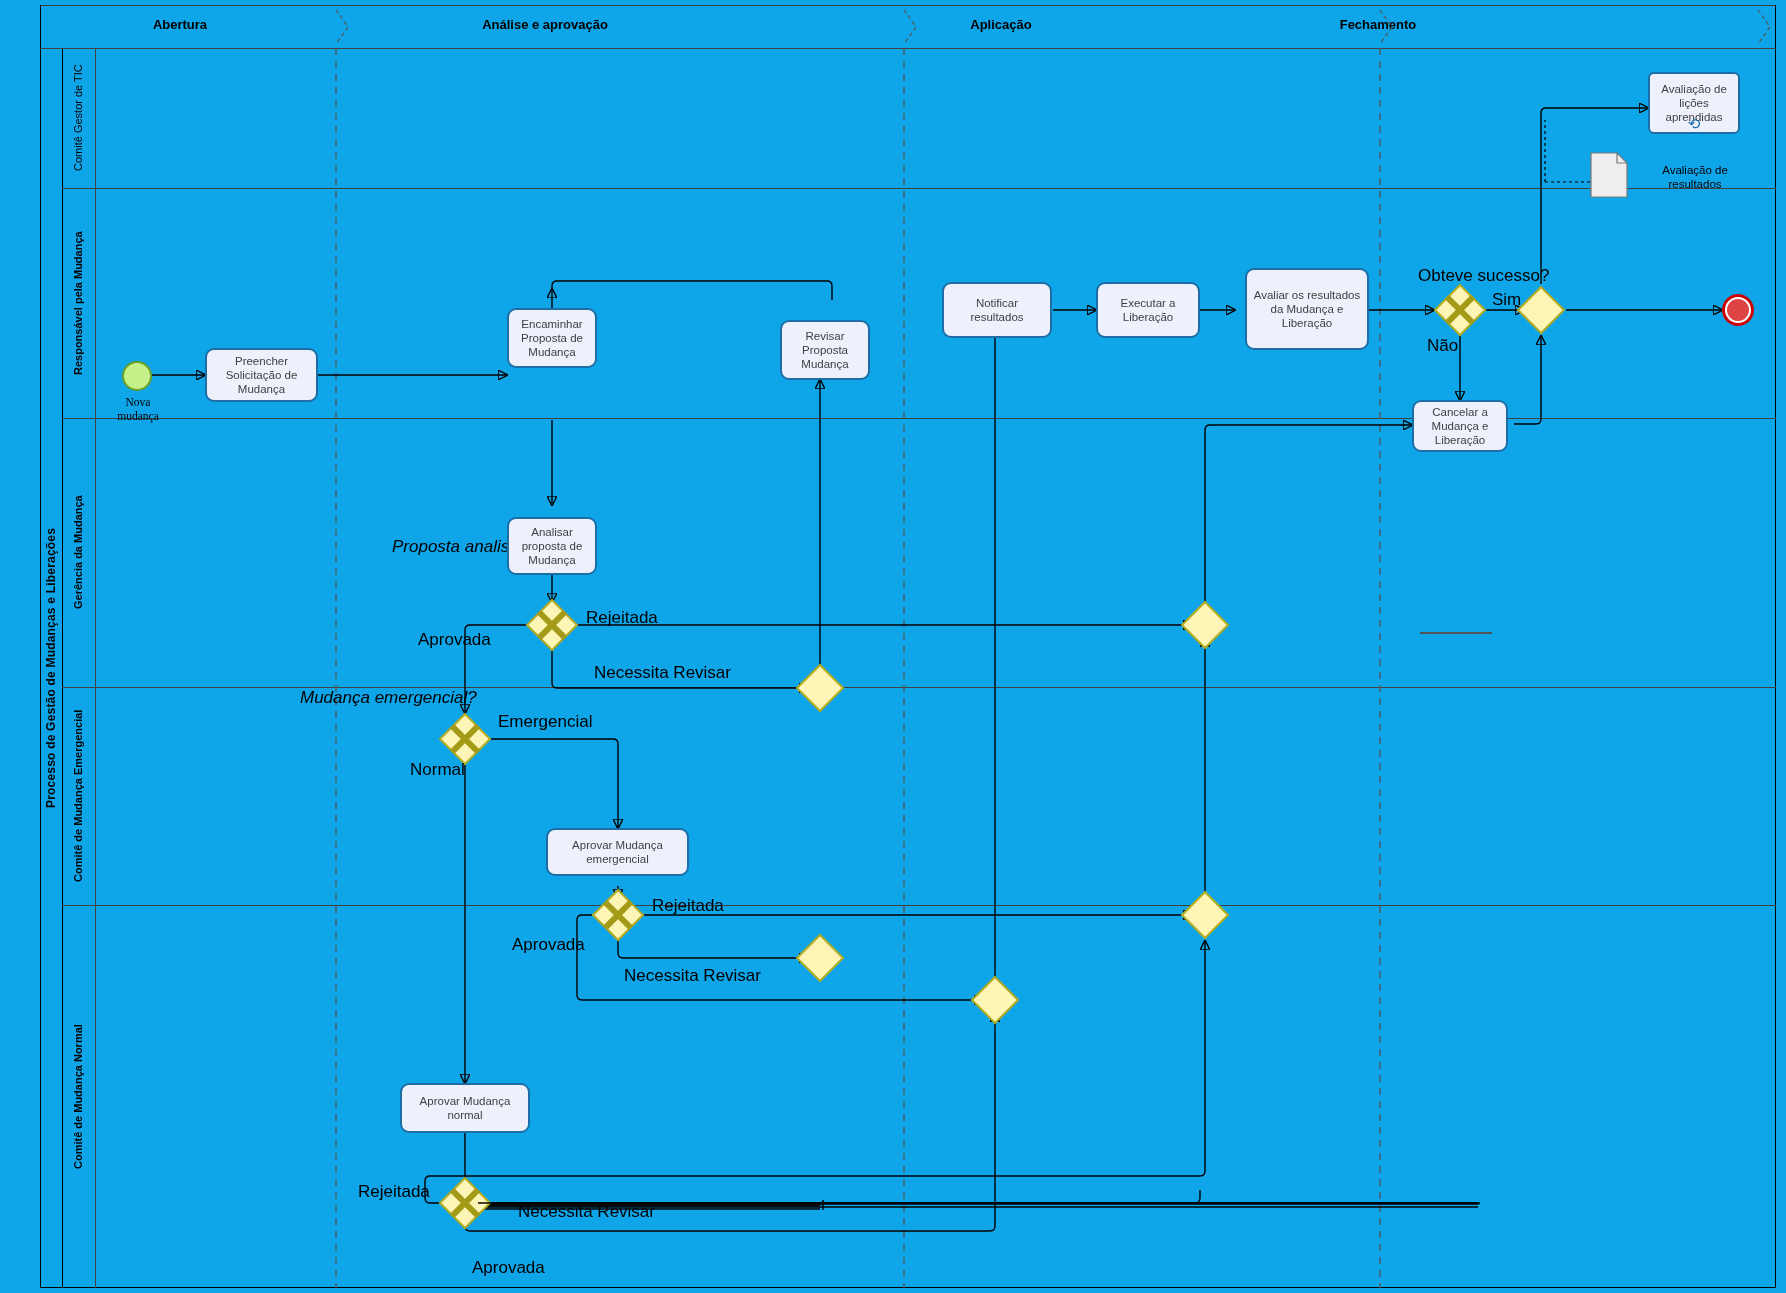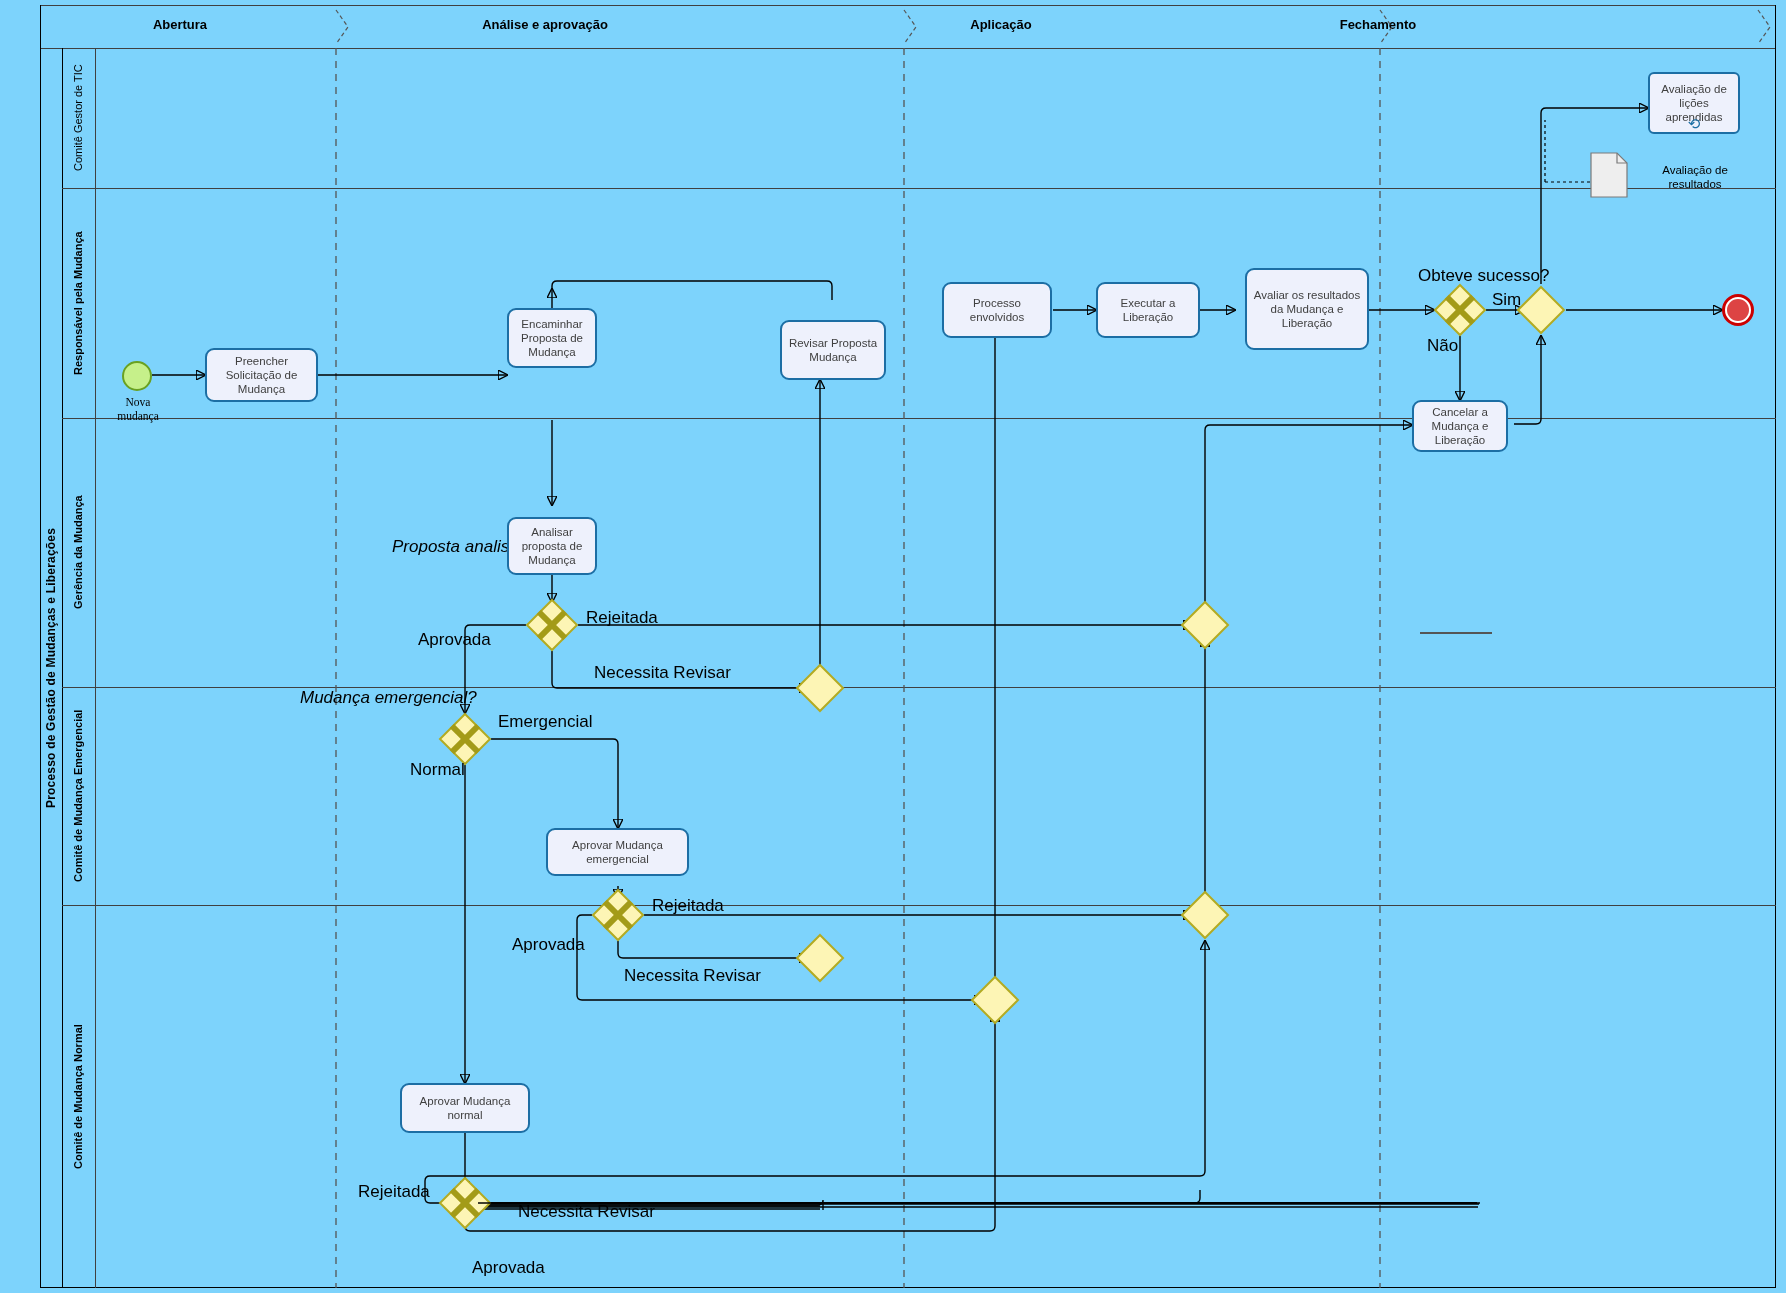--- a/index.html
+++ b/index.html
@@ -1,17 +1,17 @@
 <!DOCTYPE html>
 <html><head>
 <meta charset="utf-8">
 <style>
   html,body{margin:0;padding:0;background:#ffffff;}
   body{font-family:"Liberation Sans", sans-serif;}
-  #stage{position:relative;width:1786px;height:1293px;background:#7dd3fc;overflow:hidden;}
+  #stage{position:relative;width:1786px;height:1293px;background:#0ea5e9;overflow:hidden;}
 
   
   .pool-border{position:absolute;border:1px solid #000;box-sizing:border-box;}
   .pool-title{
     position:absolute;display:flex;align-items:center;justify-content:center;
     writing-mode:vertical-rl;transform:rotate(180deg);
     font-size:12px;font-weight:bold;color:#000;letter-spacing:.2px;
   }
   .lane-label{
     position:absolute;display:flex;align-items:center;justify-content:center;
@@ -302,38 +302,38 @@
   </div>
 
   <div class="task" style="left:205px;top:348px;width:113px;height:54px;">
     <span class="ttxt">Preencher Solicitação de Mudança</span>
   </div>
 
   <div class="task" style="left:507px;top:300px;width:90px;height:60px;margin-top:8px;">
     <span class="ttxt">Encaminhar Proposta de Mudança</span>
   </div>
 
-  <div class="task" style="left:780px;top:320px;width:106px;height:60px;">
+  <div class="task" style="left:780px;top:320px;width:90px;height:60px;">
     <span class="ttxt">Revisar Proposta Mudança</span>
   </div>
 
   <div class="task" style="left:507px;top:517px;width:90px;height:58px;">
     <span class="ttxt">Analisar proposta de Mudança</span>
   </div>
 
   <div class="task" style="left:546px;top:828px;width:143px;height:48px;">
     <span class="ttxt">Aprovar Mudança emergencial</span>
   </div>
 
   <div class="task" style="left:400px;top:1083px;width:130px;height:50px;">
     <span class="ttxt">Aprovar Mudança normal</span>
   </div>
 
   <div class="task" style="left:942px;top:282px;width:110px;height:56px;">
-    <span class="ttxt">Processo envolvidos</span>
+    <span class="ttxt">Notificar resultados</span>
   </div>
 
   <div class="task" style="left:1096px;top:282px;width:104px;height:56px;">
     <span class="ttxt">Executar a Liberação</span>
   </div>
 
   <div class="task" style="left:1235px;top:268px;width:124px;height:82px;margin-left:10px;">
     <span class="ttxt">Avaliar os resultados da Mudança e Liberação</span>
   </div>
 

